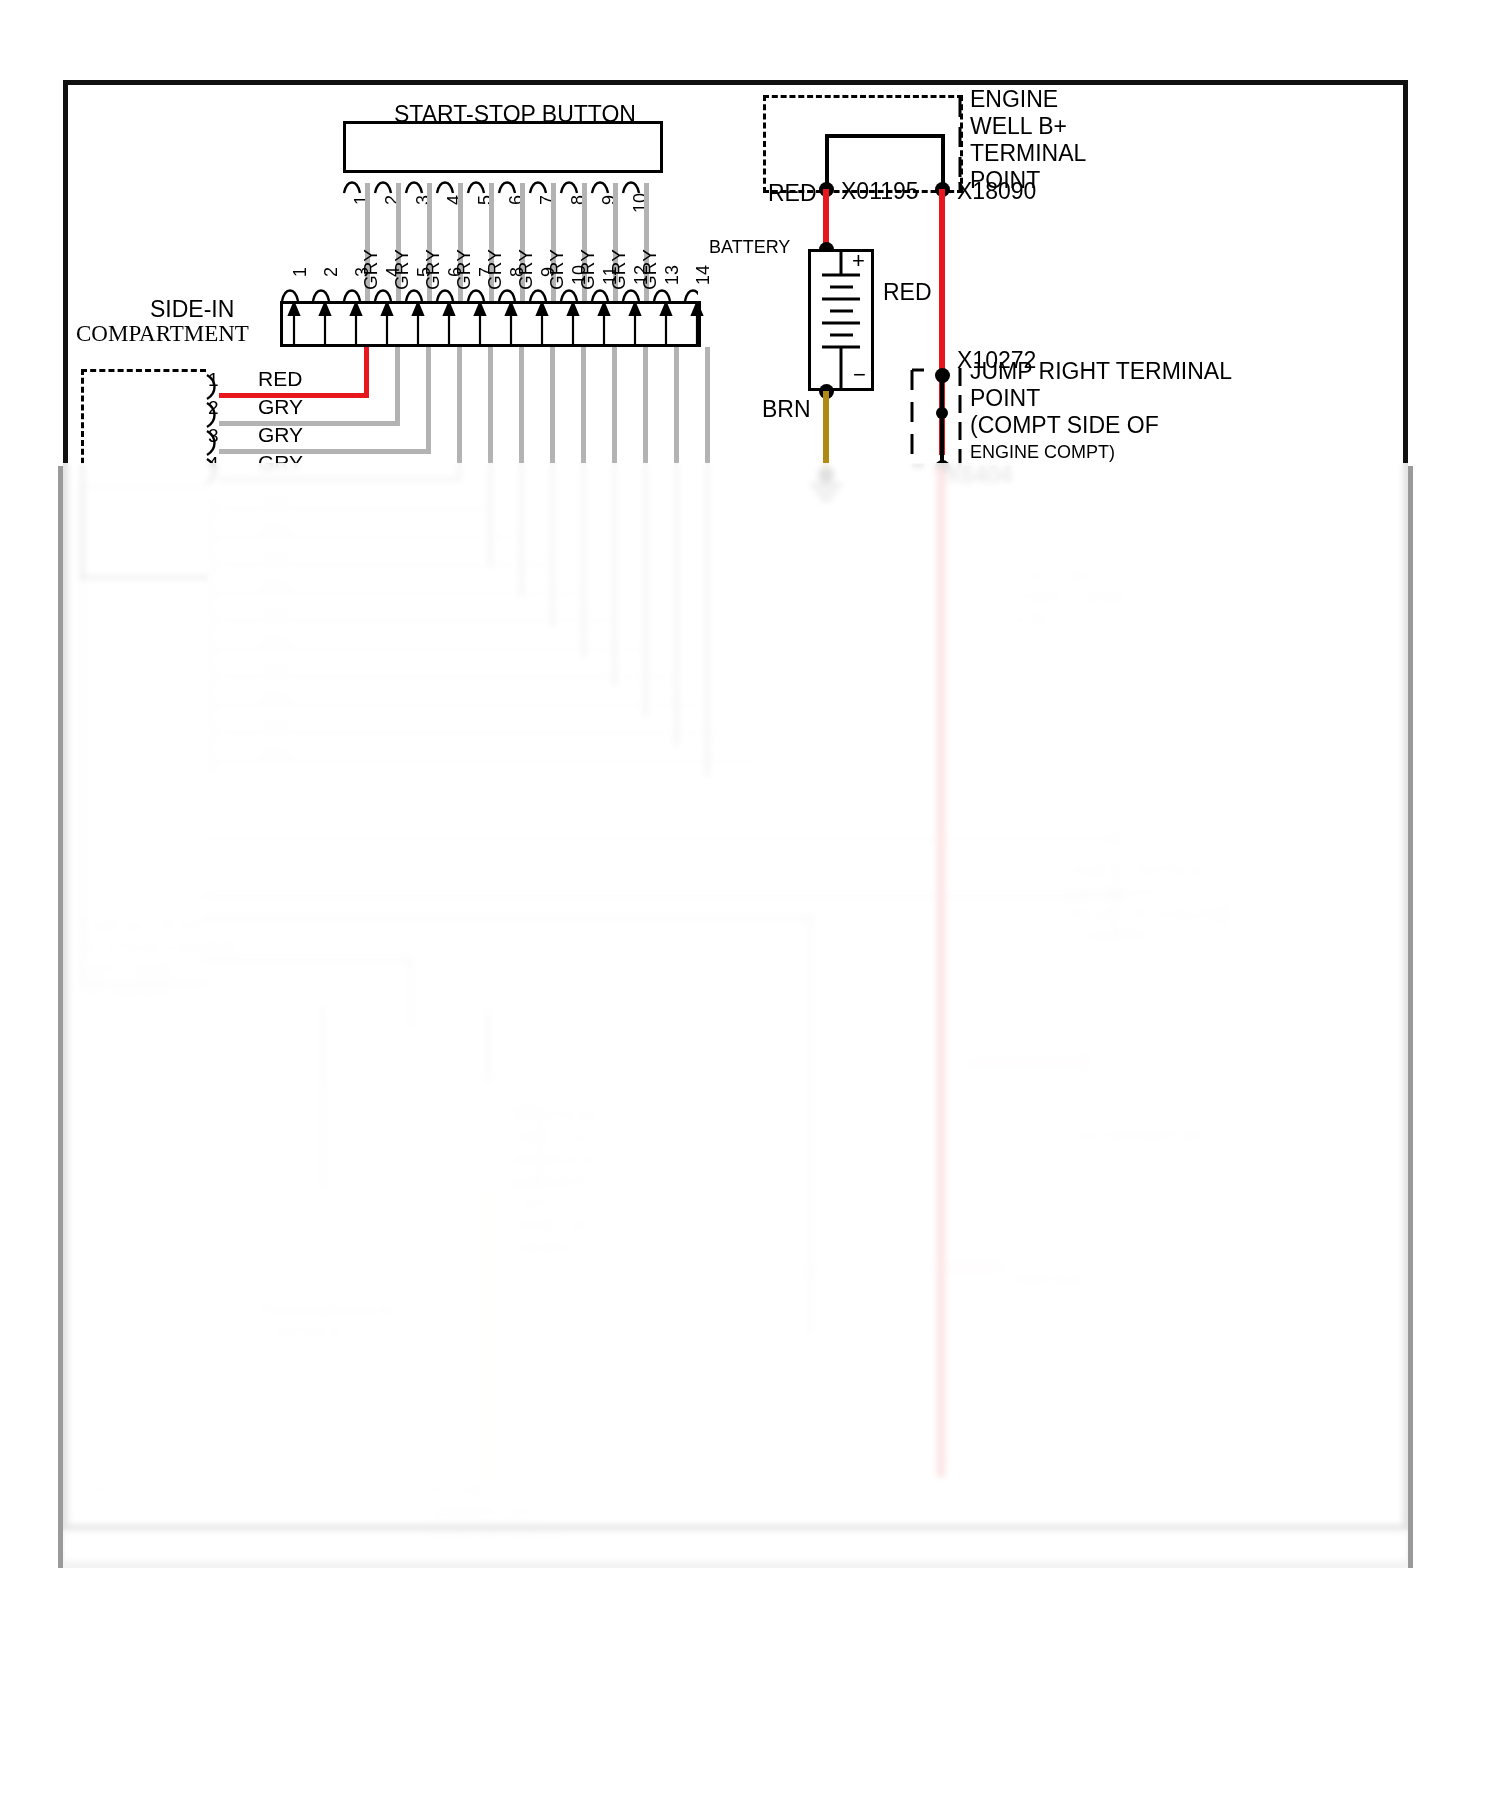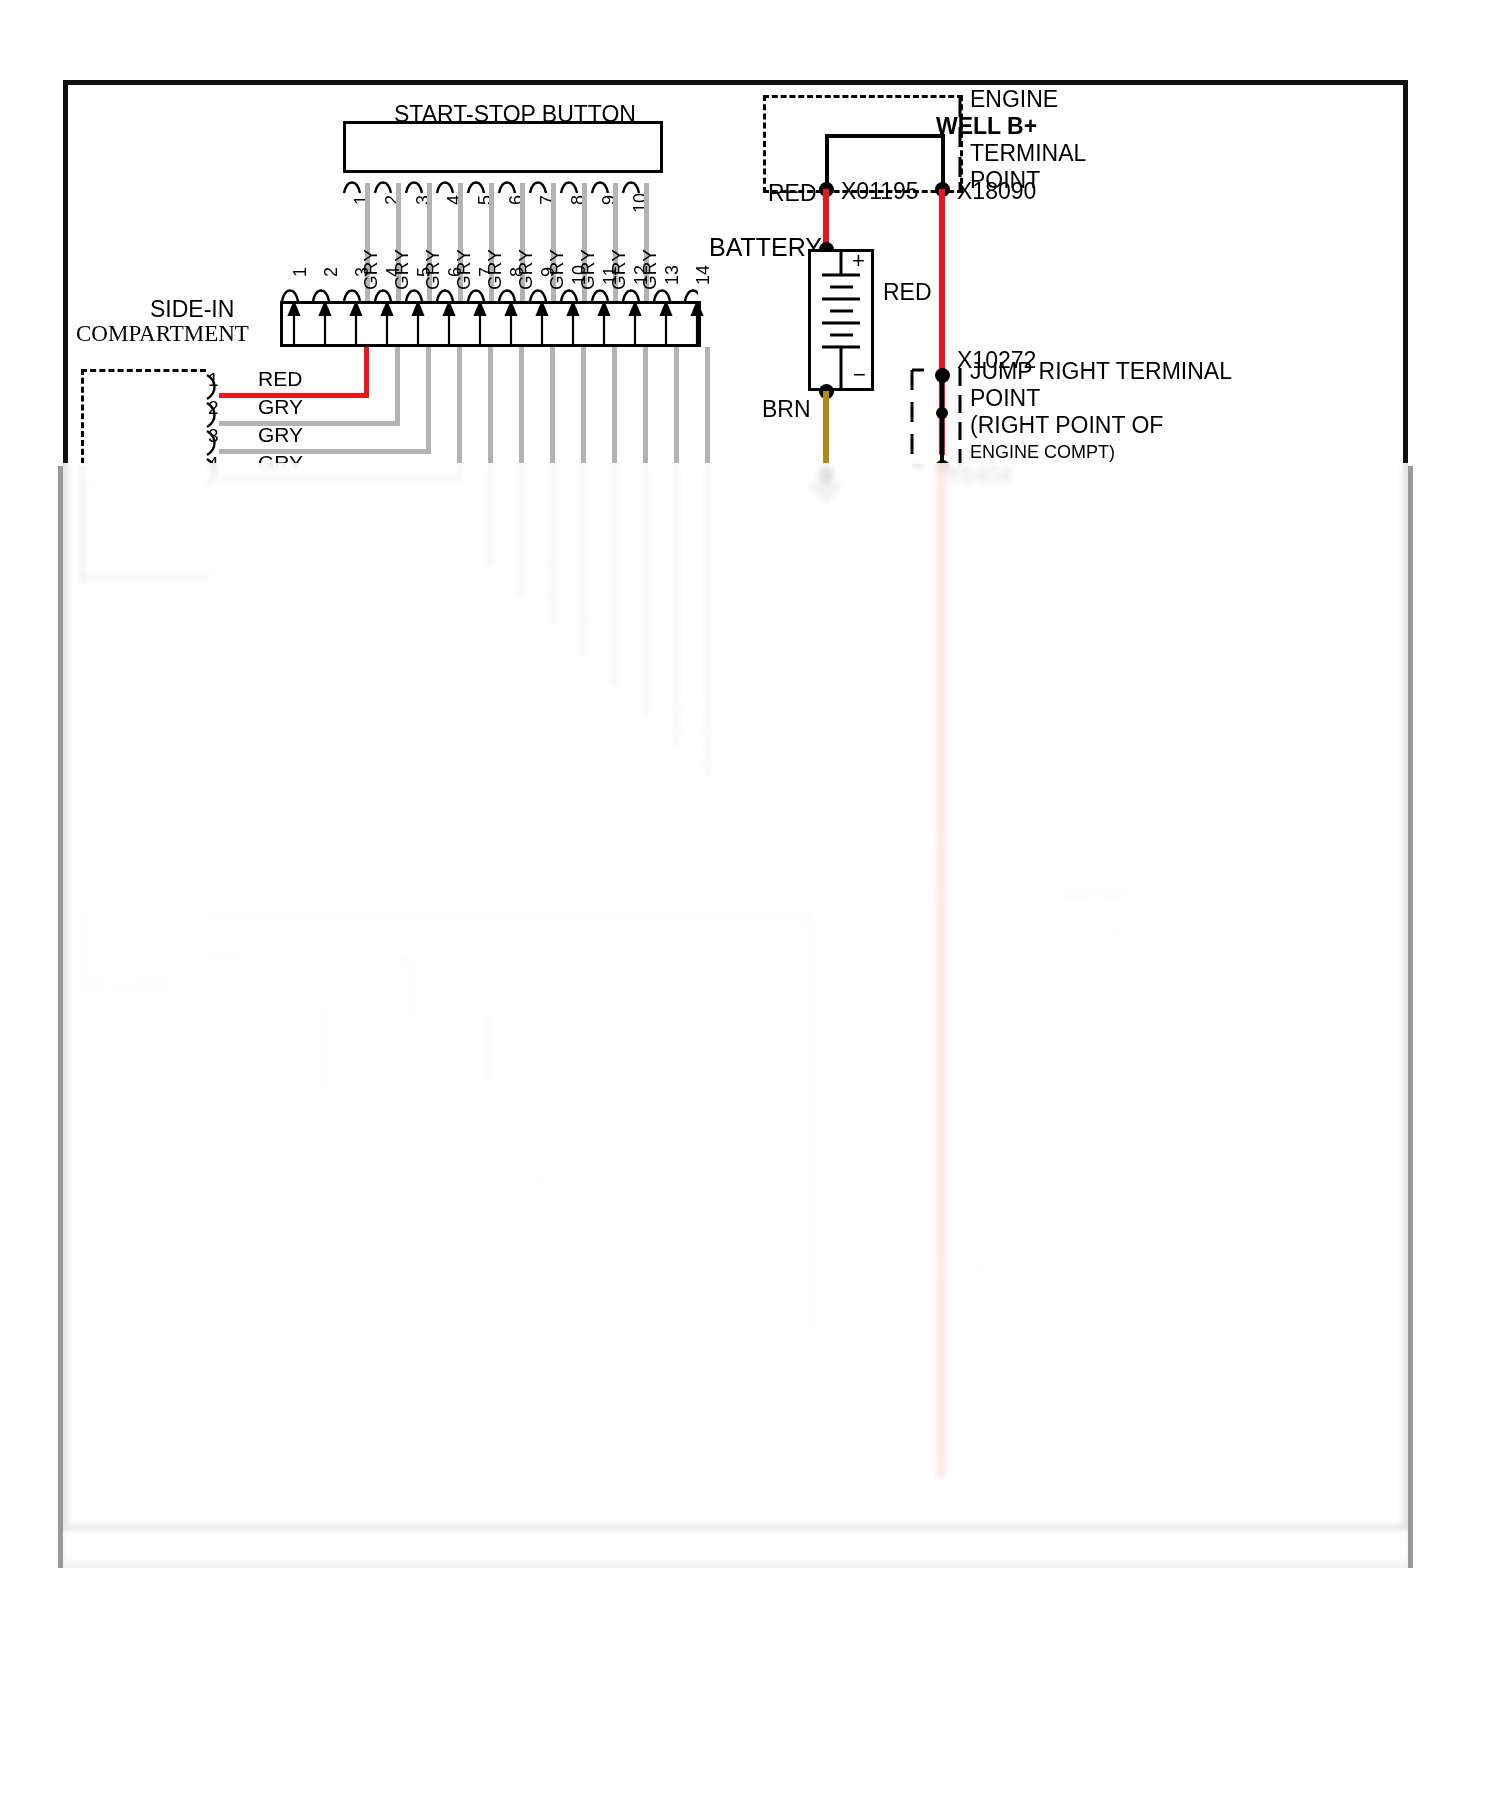--- a/index.html
+++ b/index.html
@@ -262,42 +262,42 @@
       <g stroke="#000" stroke-width="3" fill="none">
         <line x1="3" y1="2" x2="3" y2="22"></line>
         <line x1="3" y1="32" x2="3" y2="52"></line>
         <line x1="3" y1="62" x2="3" y2="82"></line>
         <line x1="3" y1="88" x2="3" y2="98"></line>
       </g>
     </svg>
   </div>
 
   <div class="lbl" style="left:902px;top:2px;font-size:23px;">ENGINE</div>
-  <div class="lbl" style="left:868px;top:29px;font-size:23px;font-weight:bold;">WELL B+</div>
+  <div class="lbl" style="left:902px;top:29px;font-size:23px;">WELL B+</div>
   <div class="lbl" style="left:902px;top:56px;font-size:23px;">TERMINAL</div>
   <div class="lbl" style="left:902px;top:83px;font-size:23px;">POINT</div>
 
   <div class="wire wire-h blk" style="left:757px;top:49px;width:120px;height:4px;"></div>
   <div class="wire wire-v blk" style="left:757px;top:49px;width:4px;height:55px;"></div>
   <div class="wire wire-v blk" style="left:873px;top:49px;width:4px;height:55px;"></div>
 
   <div class="dot" style="left:751px;top:97px;"></div>
   <div class="dot" style="left:867px;top:97px;"></div>
 
   <div class="lbl" style="left:773px;top:94px;font-size:23px;">X01195</div>
   <div class="lbl" style="left:889px;top:94px;font-size:23px;">X18090</div>
 
   <div class="wire wire-v red" style="left:755px;top:104px;width:6px;height:58px;"></div>
   <div class="lbl" style="left:700px;top:96px;font-size:23px;">RED</div>
   <div class="dot" style="left:751px;top:157px;"></div>
 
   <div class="wire wire-v red" style="left:871px;top:104px;width:6px;height:266px;"></div>
   <div class="lbl" style="left:815px;top:195px;font-size:23px;">RED</div>
 
-  <div class="lbl" style="left:641px;top:150px;font-size:25px;">BATTERY</div>
+  <div class="lbl" style="left:641px;top:150px;font-size:18px;">BATTERY</div>
   <div class="box" style="left:740px;top:164px;width:66px;height:142px;"></div>
   <div class="lbl" style="left:784px;top:164px;font-size:22px;">+</div>
   <div class="lbl" style="left:785px;top:278px;font-size:22px;">−</div>
 
   <div>
     <svg width="66" height="142" style="position:absolute;left:740px;top:164px;">
       <g stroke="#000" stroke-width="3">
         <line x1="33" y1="0" x2="33" y2="26"></line>
         <line x1="14" y1="26" x2="52" y2="26"></line>
         <line x1="22" y1="38" x2="45" y2="38"></line>
@@ -350,21 +350,21 @@
       </g>
     </svg>
   </div>
 
   <div class="wire wire-v blk" style="left:872px;top:290px;width:4px;height:95px;"></div>
   <div class="dotsm" style="left:868px;top:322px;"></div>
   <div class="dot" style="left:867px;top:375px;"></div>
 
   <div class="lbl" style="left:902px;top:274px;font-size:23px;">JUMP RIGHT TERMINAL</div>
   <div class="lbl" style="left:902px;top:301px;font-size:23px;">POINT</div>
-  <div class="lbl" style="left:902px;top:328px;font-size:23px;">(RIGHT POINT OF</div>
+  <div class="lbl" style="left:902px;top:328px;font-size:23px;">(COMPT SIDE OF</div>
   <div class="lbl" style="left:902px;top:355px;font-size:18px;">ENGINE COMPT)</div>
   <div class="lbl" style="left:878px;top:378px;font-size:23px;">X6404</div>
 
   <div class="wire wire-v red" style="left:869px;top:382px;width:8px;height:1010px;"></div>
 
   <div>
 
     <div class="dash-box dim" style="left:13px;top:400px;width:125px;height:500px;border-right:none;"></div>
 
     <div class="dim">

